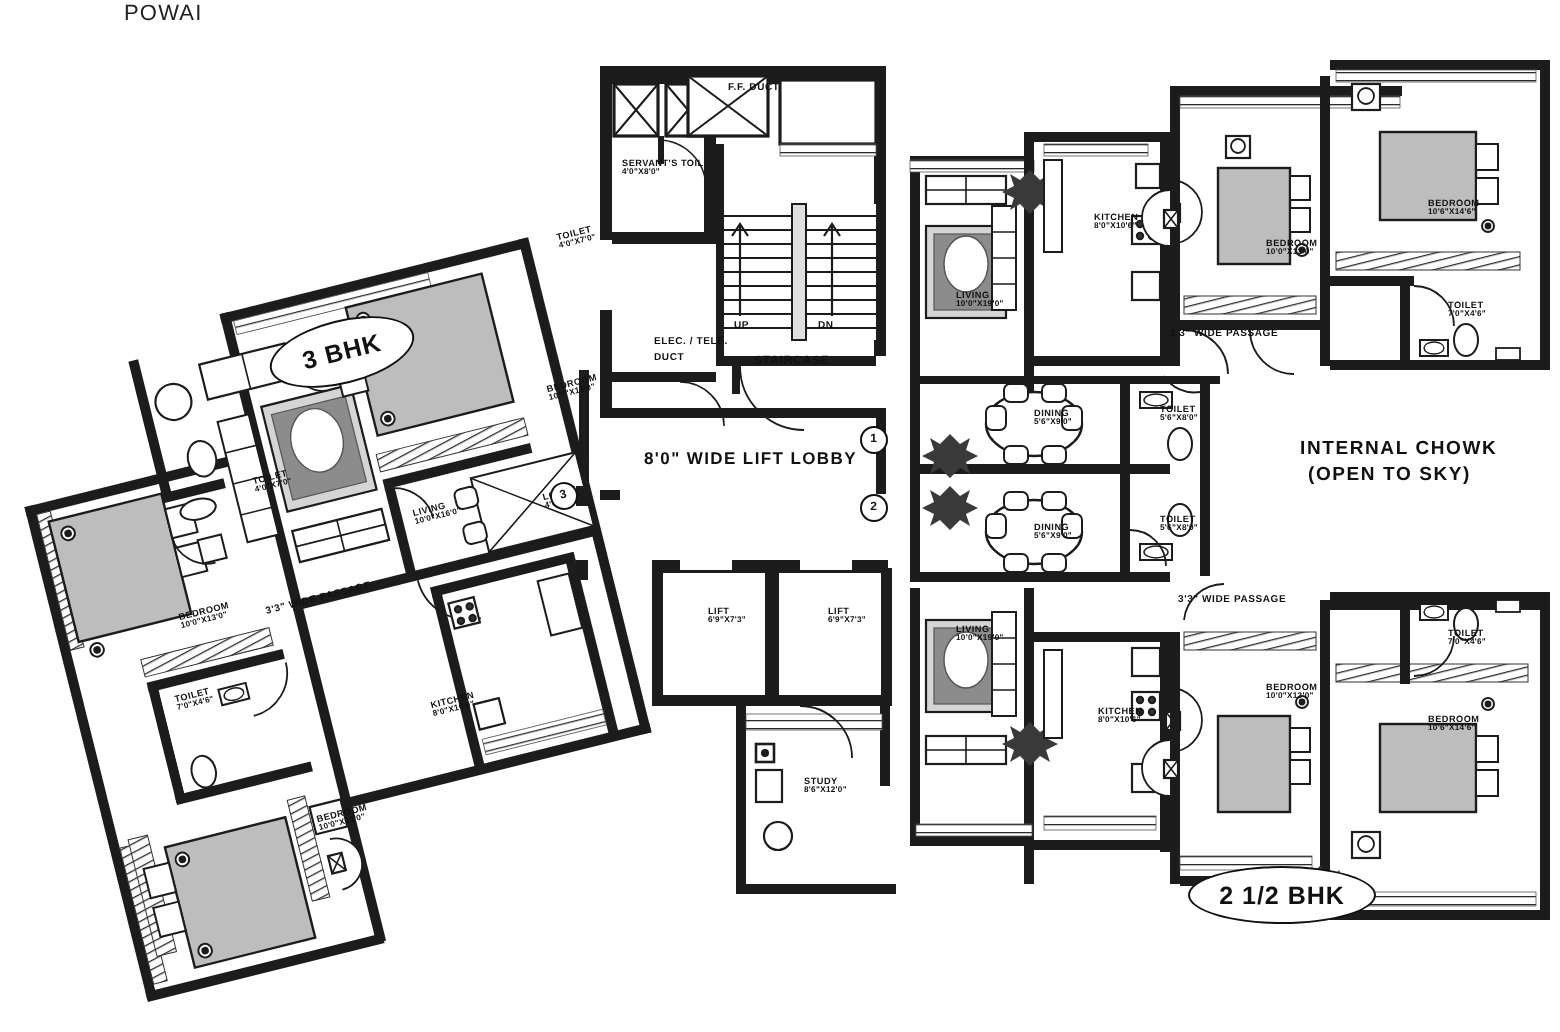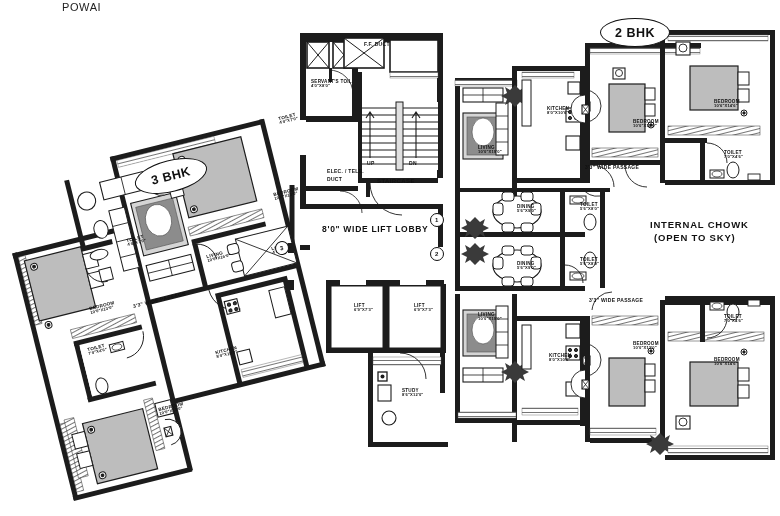--- a/index.html
+++ b/index.html
@@ -423,22 +423,22 @@
       <rect x="288" y="243" width="6" height="10" fill="#1c1c1c" stroke="none"></rect>
       <rect x="288" y="280" width="6" height="10" fill="#1c1c1c" stroke="none"></rect>
     </g>
   </svg>
 
   <div class="ttl" style="left:62px;top:1px;">POWAI</div>
 
   <div class="badge" style="left:134px;top:160px;width:72px;height:30px;transform:rotate(-14deg);">
     <span>3 BHK</span>
   </div>
-  <div class="badge" style="left:600px;top:18px;width:68px;height:27px;">
-    <span>2 BHK</span>
+  <div class="badge" style="left:594px;top:433px;width:92px;height:27px;">
+    <span>2 1/2 BHK</span>
   </div>
 
   <div class="cap f8" style="left: 322px; top: 229px; width: 0px; transform: translate(-50%, -50%);">8'0" WIDE LIFT LOBBY</div>
   <div class="cap f9" style="left: 650px; top: 225px; width: 0px; transform: translate(-50%, -50%);">INTERNAL CHOWK</div>
   <div class="cap f9" style="left: 654px; top: 238px; width: 0px; transform: translate(-50%, -50%);">(OPEN TO SKY)</div>
   <div class="cap f6" style="left: 377px; top: 181px; width: 0px; transform: translate(-50%, -50%);">STAIRCASE</div>
   <div class="cap f5" style="left: 367px; top: 163px; width: 0px; transform: translate(-50%, -50%);">UP</div>
   <div class="cap f5" style="left: 409px; top: 163px; width: 0px; transform: translate(-50%, -50%);">DN</div>
   <div class="cap f5" style="left: 364px; top: 44px; width: 0px; transform: translate(-50%, -50%);">F.F. DUCT</div>
   <div class="cap f5" style="left: 327px; top: 171px; width: 0px; transform: translate(-50%, -50%);">ELEC. / TELE.</div>

